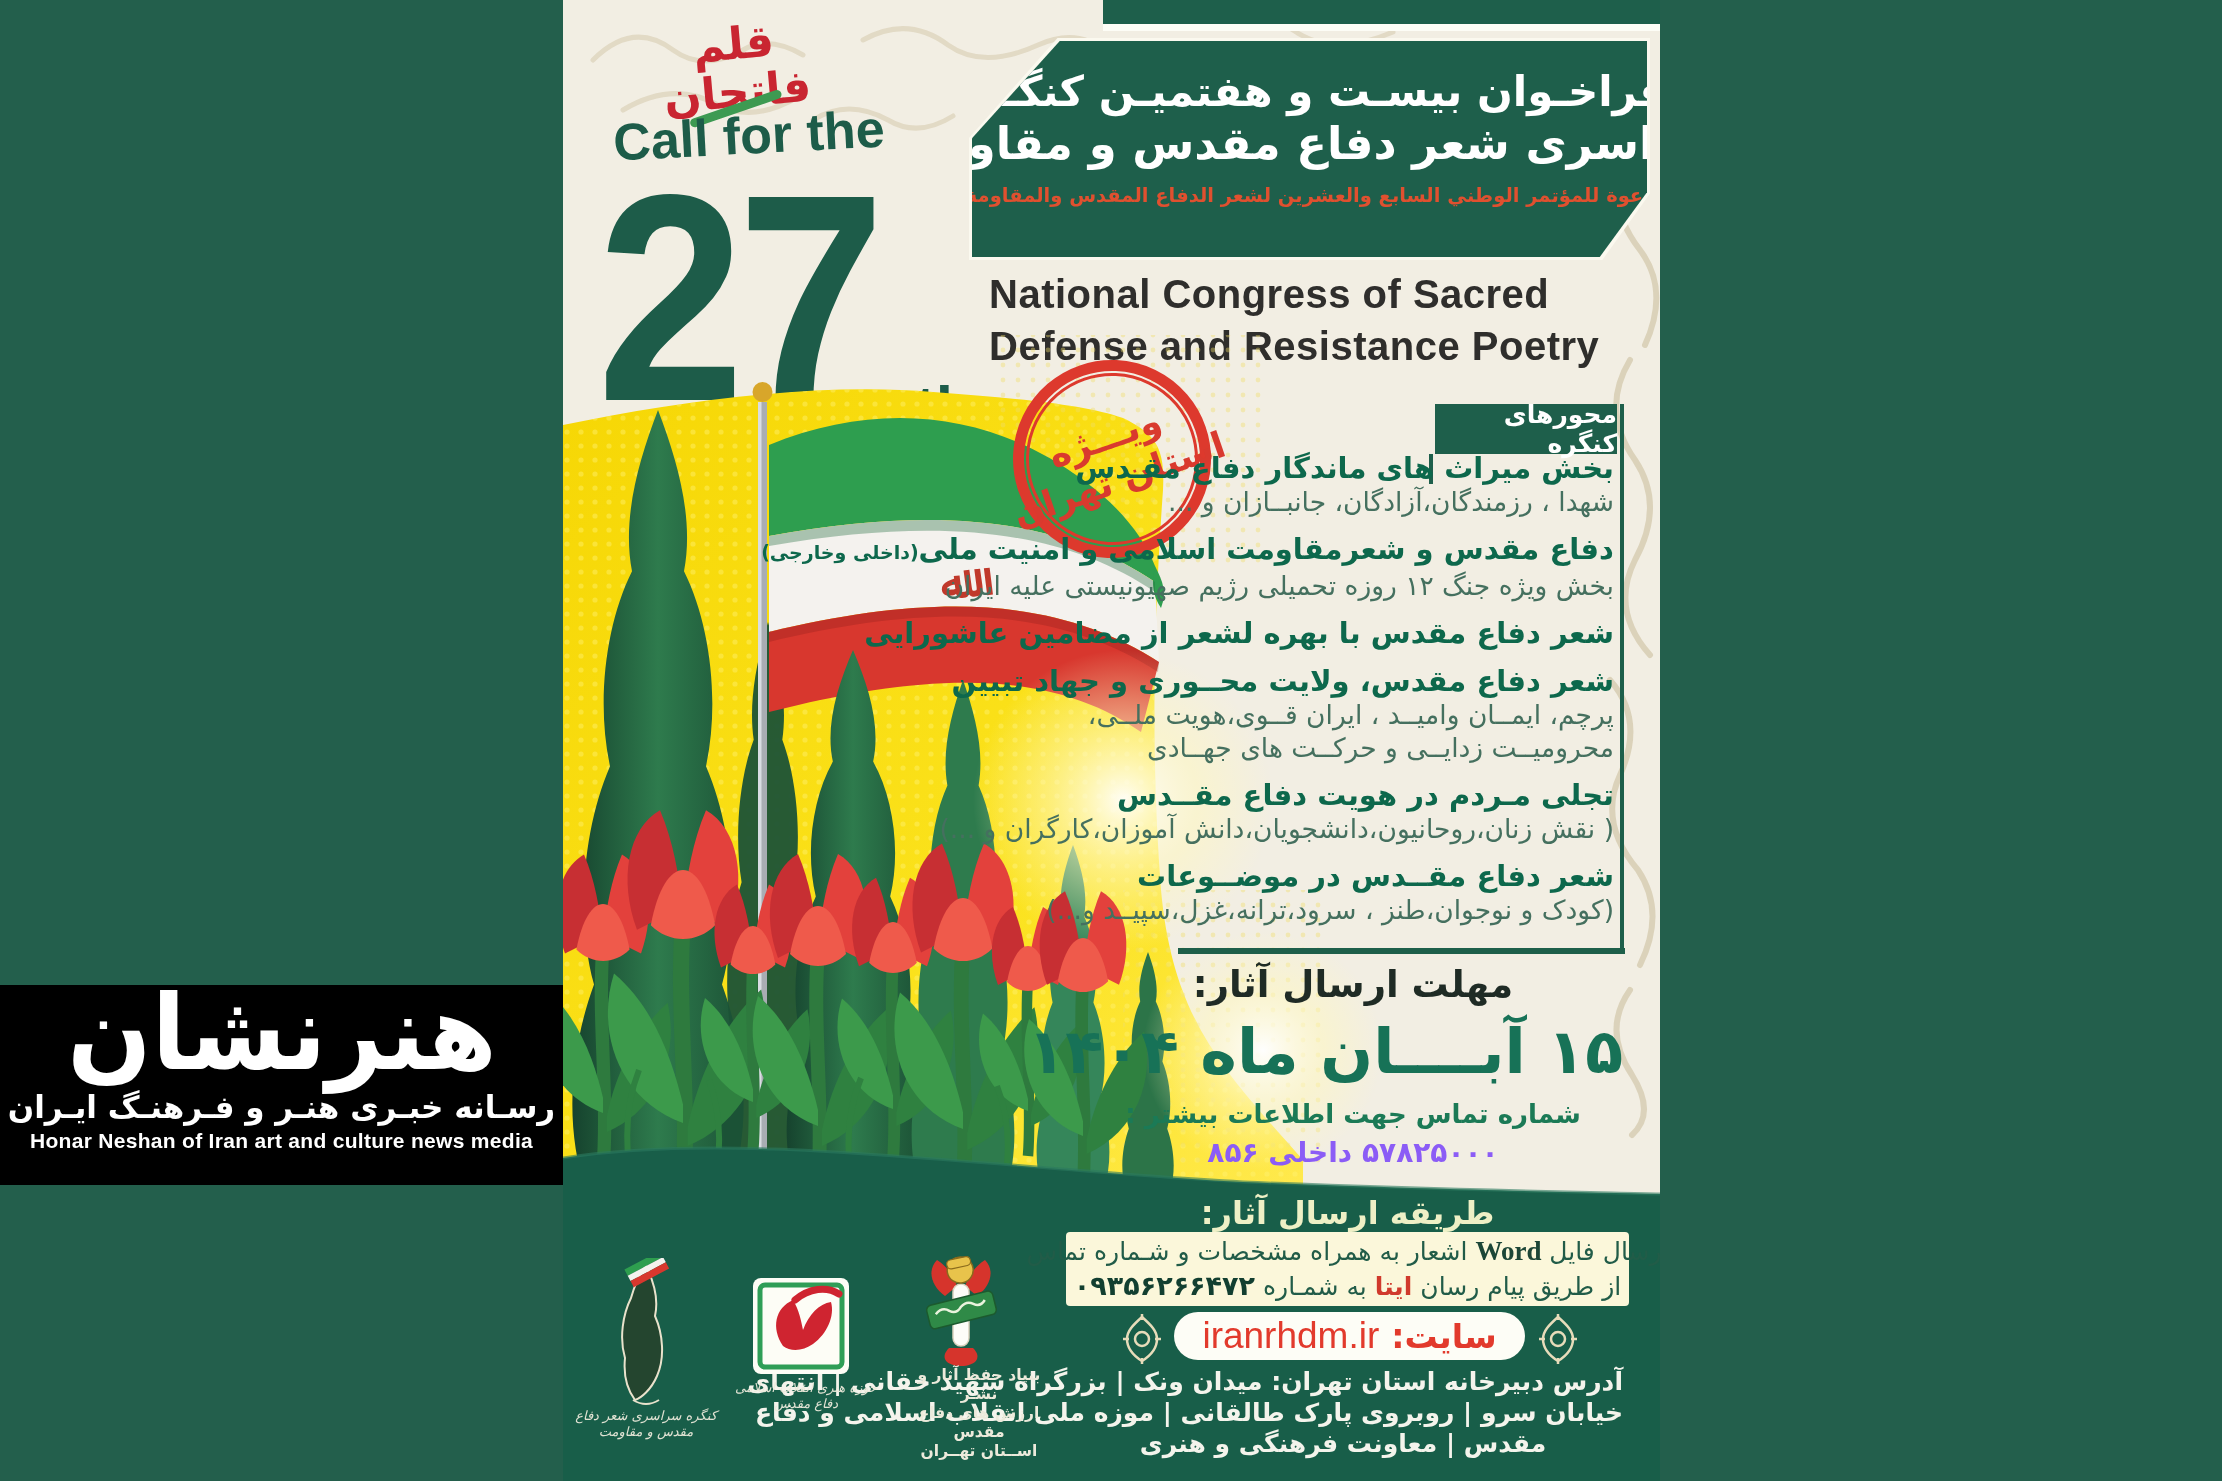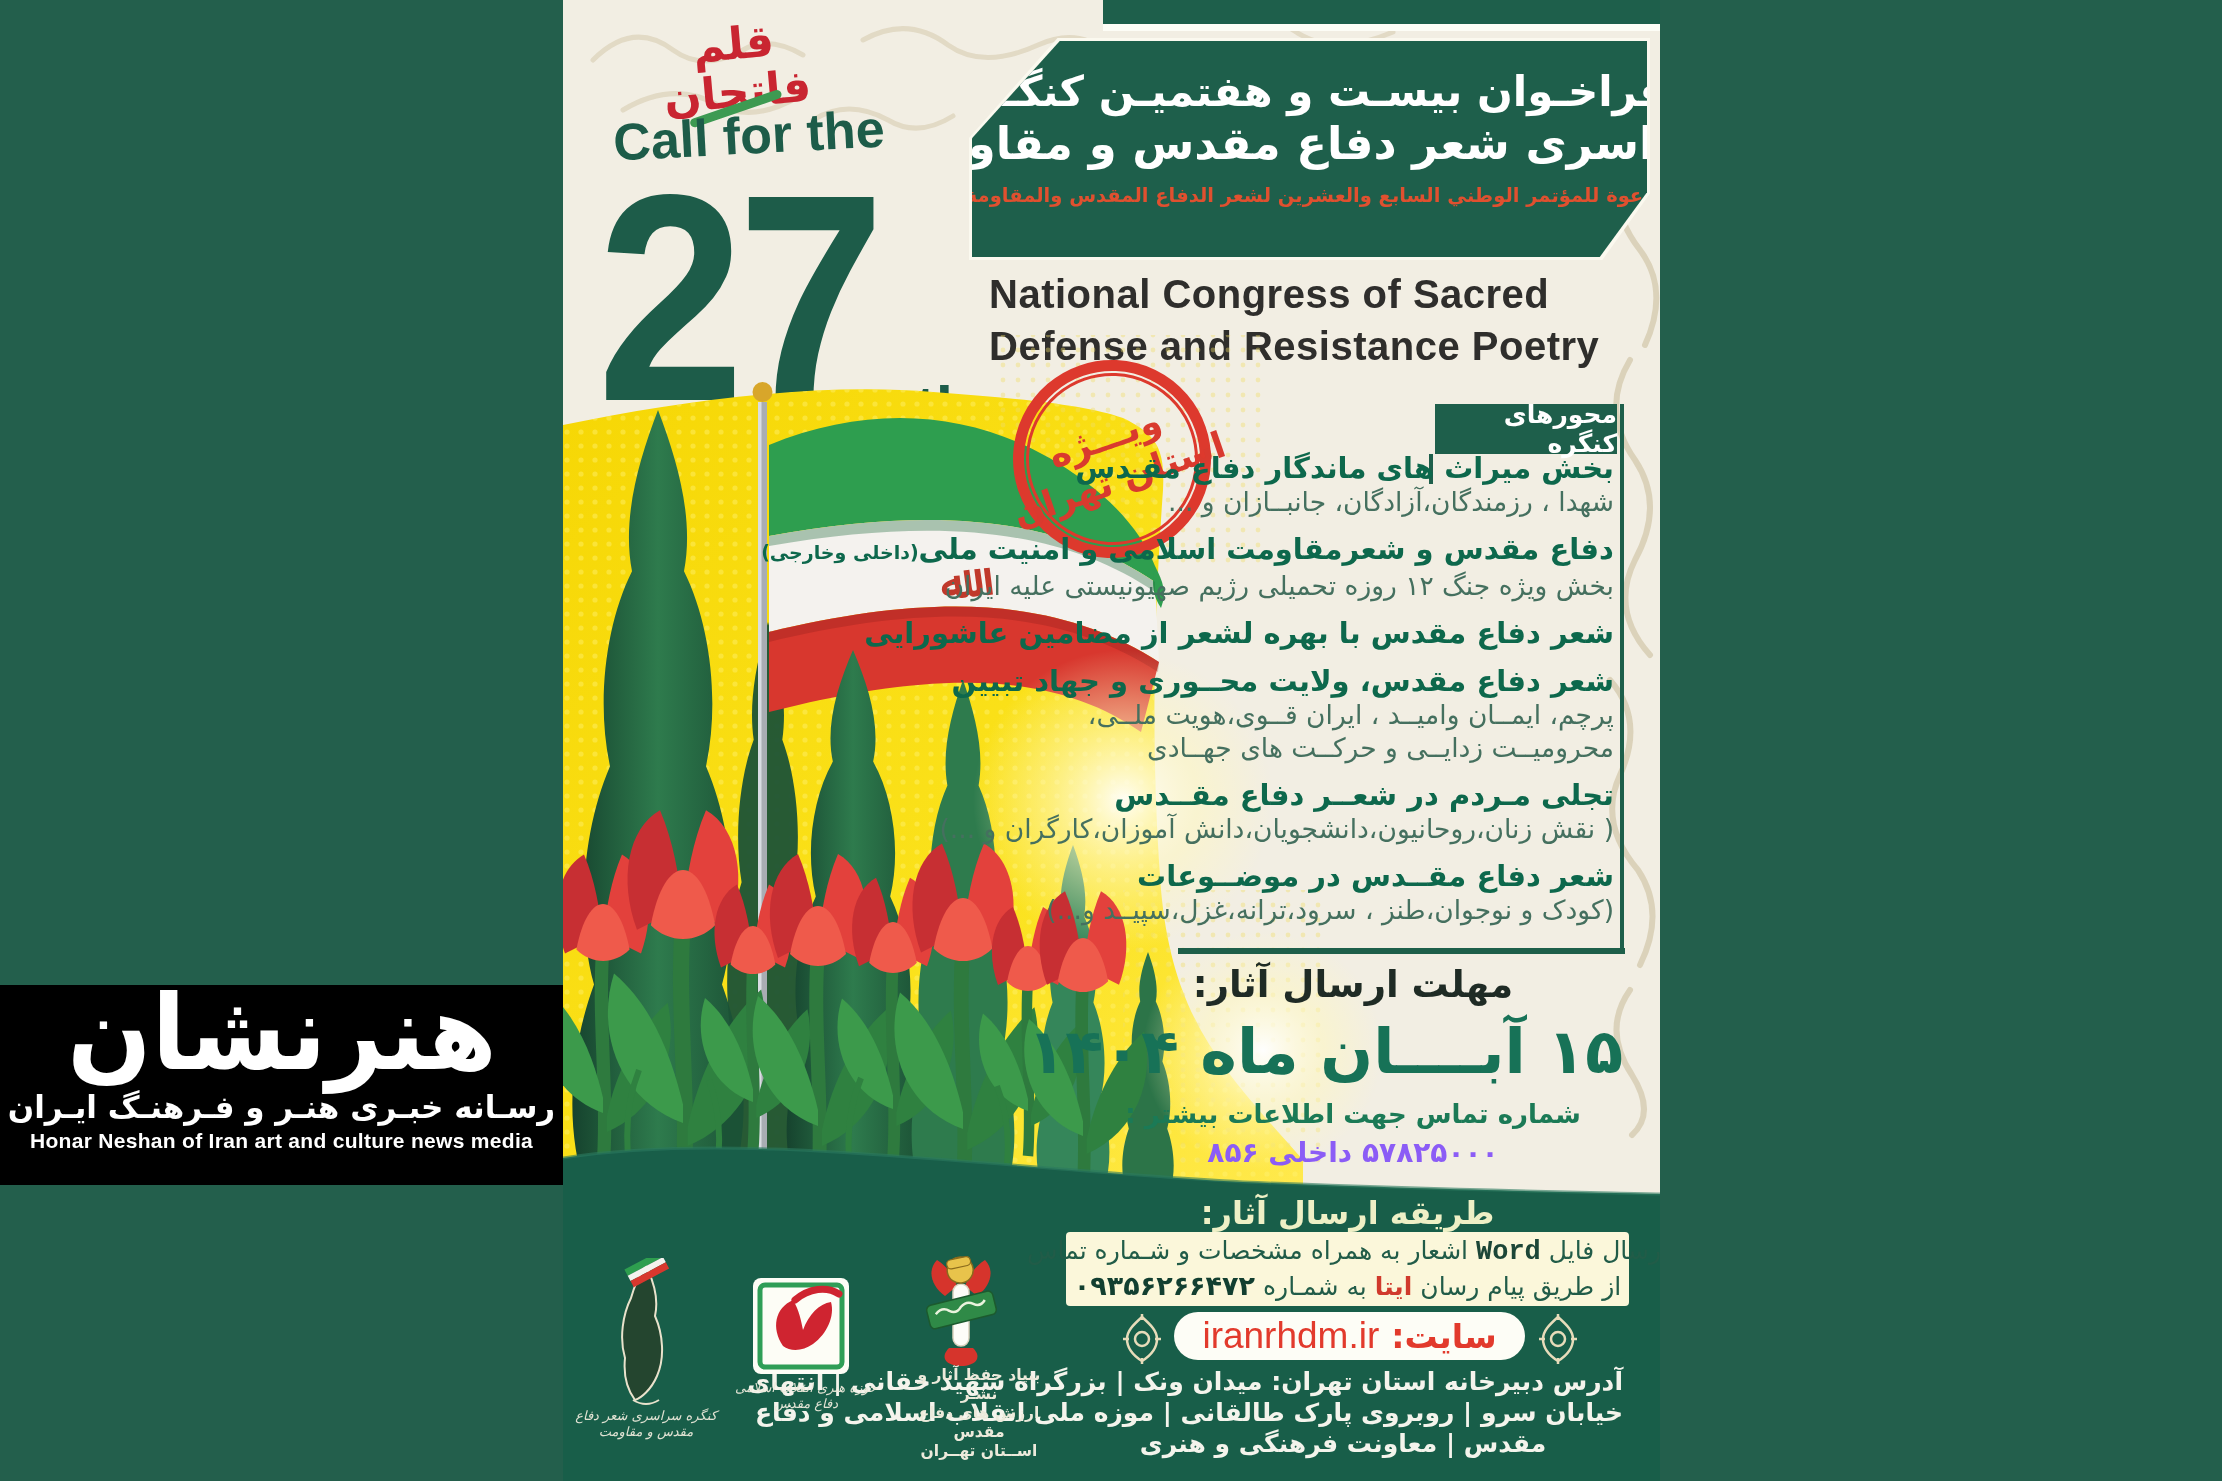--- a/index.html
+++ b/index.html
@@ -68,21 +68,21 @@
   .d-contact{font-size:26px;font-weight:bold;color:#1b7a56;line-height:33px;margin-bottom:3px;}
   .d-phone{font-size:28px;font-weight:bold;color:#8b5cf6;line-height:38px;}
 
   
   .band{position:absolute;left:0;top:1130px;width:1097px;height:351px;}
   .band svg.wave{position:absolute;left:0;top:0;}
   .band-header{position:absolute;left:503px;top:64px;width:563px;text-align:center;color:#eef0c6;font-weight:bold;font-size:32px;direction:rtl;}
   .cream-box{position:absolute;left:503px;top:102px;width:563px;height:74px;background:#fbf7da;border-radius:4px;
      display:flex;flex-direction:column;align-items:center;justify-content:center;direction:rtl;}
   .cb-line{font-size:25px;color:#215c48;line-height:34px;white-space:nowrap;}
-  .cb-word{font-family:Liberation Mono, monospace;font-weight:bold;color:#1c4637;font-size:27px;}
+  .cb-word{font-family:Liberation Serif, serif;font-weight:bold;color:#1c4637;font-size:27px;}
   .cb-app{font-weight:bold;color:#d03a2c;}
   .cb-num{font-weight:bold;color:#123f30;font-size:27px;}
   .site-pill{position:absolute;left:611px;top:182px;width:351px;height:48px;background:#fdfdf6;border-radius:26px;
      display:flex;align-items:center;justify-content:center;gap:12px;direction:rtl;}
   .site-label{color:#e23a2c;font-weight:bold;font-size:33px;}
   .site-url{color:#e23a2c;font-weight:normal;font-size:37px;font-family:"Liberation Sans",sans-serif;direction:ltr;}
   .ornament{position:absolute;top:184px;width:46px;height:50px;}
   .ornament.left{left:556px;} .ornament.right{left:972px;}
   .address{position:absolute;left:500px;top:236px;width:560px;text-align:center;direction:rtl;}
   .addr-line{color:#f4f4ec;font-weight:bold;font-size:25px;line-height:31px;white-space:nowrap;}
@@ -244,21 +244,21 @@
       <div class="t-gap"></div>
       <div class="t-title"><span>دفاع مقدس و شعرمقاومت اسلامی و امنیت ملی</span><span class="t-note">(داخلی وخارجی)</span></div>
       <div class="t-sub">بخش ویژه جنگ ۱۲ روزه تحمیلی رژیم صهیونیستی علیه ایران</div>
       <div class="t-gap"></div>
       <div class="t-title">شعر دفاع مقدس با بهره لشعر از مضامین عاشورایی</div>
       <div class="t-gap"></div>
       <div class="t-title">شعر دفاع مقدس، ولایت محــوری و جهاد تبیین</div>
       <div class="t-sub">پرچم، ایمــان وامیــد ، ایران قــوی،هویت ملــی،</div>
       <div class="t-sub">محرومیــت زدایــی و حرکــت های جهــادی</div>
       <div class="t-gap"></div>
-      <div class="t-title">تجلی مـردم در شعــر دفاع مقــدس</div>
+      <div class="t-title">تجلی مـردم در هویت دفاع مقــدس</div>
       <div class="t-sub">( نقش زنان،روحانیون،دانشجویان،دانش آموزان،کارگران و ...)</div>
       <div class="t-gap"></div>
       <div class="t-title">شعر دفاع مقــدس در موضــوعات</div>
       <div class="t-sub">(کودک و نوجوان،طنز ، سرود،ترانه،غزل،سپیــد و...)</div>
     </div>
 
     <div class="divider"></div>
 
     <div class="deadline">
       <div class="d-label">مهلت ارسال آثار:</div>

